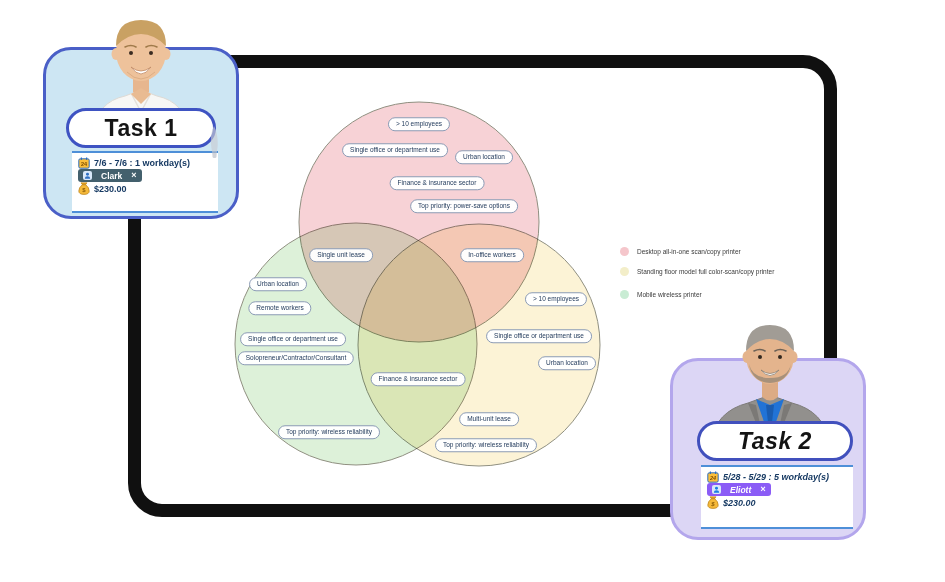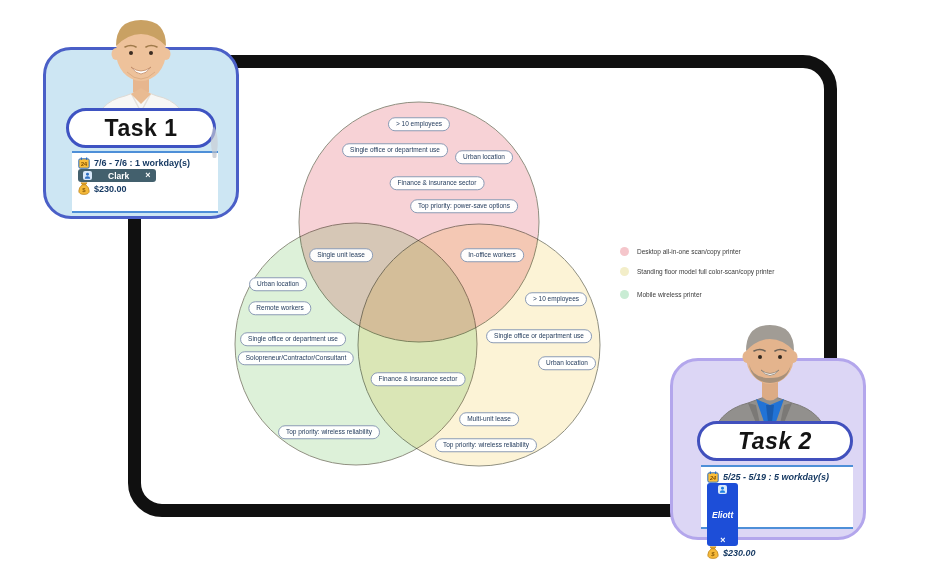--- a/index.html
+++ b/index.html
@@ -39,24 +39,24 @@
                font-size:23px; font-weight:600; color:#141414; letter-spacing:0.5px; }
   .task-pill-1 { left:20px; top:58px; width:150px; height:40px; border:3px solid #3e53c2; }
   .task-pill-2 { left:24px; top:60px; width:156px; height:40px; border:3px solid #4150bd; }
   .info-box { position:absolute; z-index:2; background:#ffffff;
               border-top:2px solid #4e8fd8; border-bottom:2px solid #4e8fd8;
               padding:4px 6px; display:flex; flex-direction:column; justify-content:flex-start; }
   .info-box-1 { left:26px; top:101px; width:146px; height:62px; }
   .info-box-2 { left:28px; top:104px; width:152px; height:64px; }
   .info-row { display:flex; align-items:center; gap:4px; }
   .info-text { font-size:9px; font-weight:700; color:#173a63; white-space:nowrap; }
-  .chip { display:inline-flex; align-items:center; gap:16px; border-radius:3px;
+  .chip { display:inline-flex; align-items:center; gap:9px; border-radius:3px;
           padding:1.5px 5px; color:#ffffff; font-size:8.5px; font-weight:700; width:max-content; }
   .chip-1 { background:#43606d; }
-  .chip-2 { background:#1d4ed8;flex-direction:column; }
+  .chip-2 { background:#8b5cf6; }
   .chip-x { font-size:9px; font-weight:700; cursor:pointer; line-height:1; }
   .person-badge { width:9px; height:9px; background:#d9e9fa; border-radius:2px;
                   display:inline-flex; align-items:center; justify-content:center; }
 
   .pen-cursor { position:absolute; left:205px; top:126px; z-index:12; opacity:0.65; }
 </style>
 </head>
 <body>
 
 <div id="stage">
@@ -186,21 +186,21 @@
       </div>
 
     <div class="info-box info-box-2">
       <div class="info-row">
         <svg width="12" height="12" viewBox="0 0 12 12">
           <rect x="0.8" y="1.8" width="10.4" height="9.4" rx="1.5" fill="#fbbf3a" stroke="#2d6fc2" stroke-width="1"></rect>
           <line x1="3.4" y1="0.6" x2="3.4" y2="3" stroke="#2d6fc2" stroke-width="1.2"></line>
           <line x1="8.6" y1="0.6" x2="8.6" y2="3" stroke="#2d6fc2" stroke-width="1.2"></line>
           <text x="6" y="9" font-size="5.5" font-weight="bold" fill="#7a4b00" text-anchor="middle">24</text>
         </svg>
-        <span class="info-text">5/25 - 5/19 : 5 workday(s)</span>
+        <span class="info-text">5/28 - 5/29 : 5 workday(s)</span>
       </div>
       <div class="info-row">
         <span class="chip chip-2">
           <span class="person-badge">
             <svg width="7" height="7" viewBox="0 0 8 8">
                 <circle cx="4" cy="2.6" r="1.7" fill="#1a7de3"></circle>
                 <path d="M1 7.6 Q1 4.8 4 4.8 Q7 4.8 7 7.6 Z" fill="#1a7de3"></path>
               </svg>
           </span>
           <span>Eliott</span>

